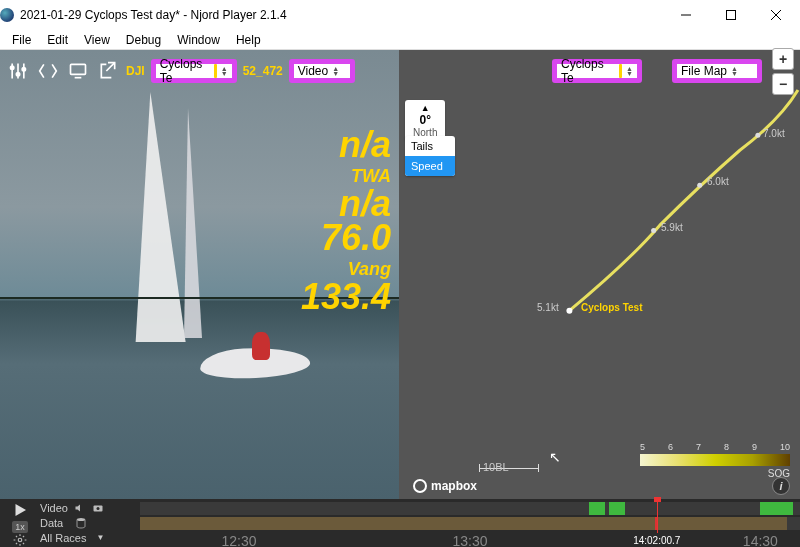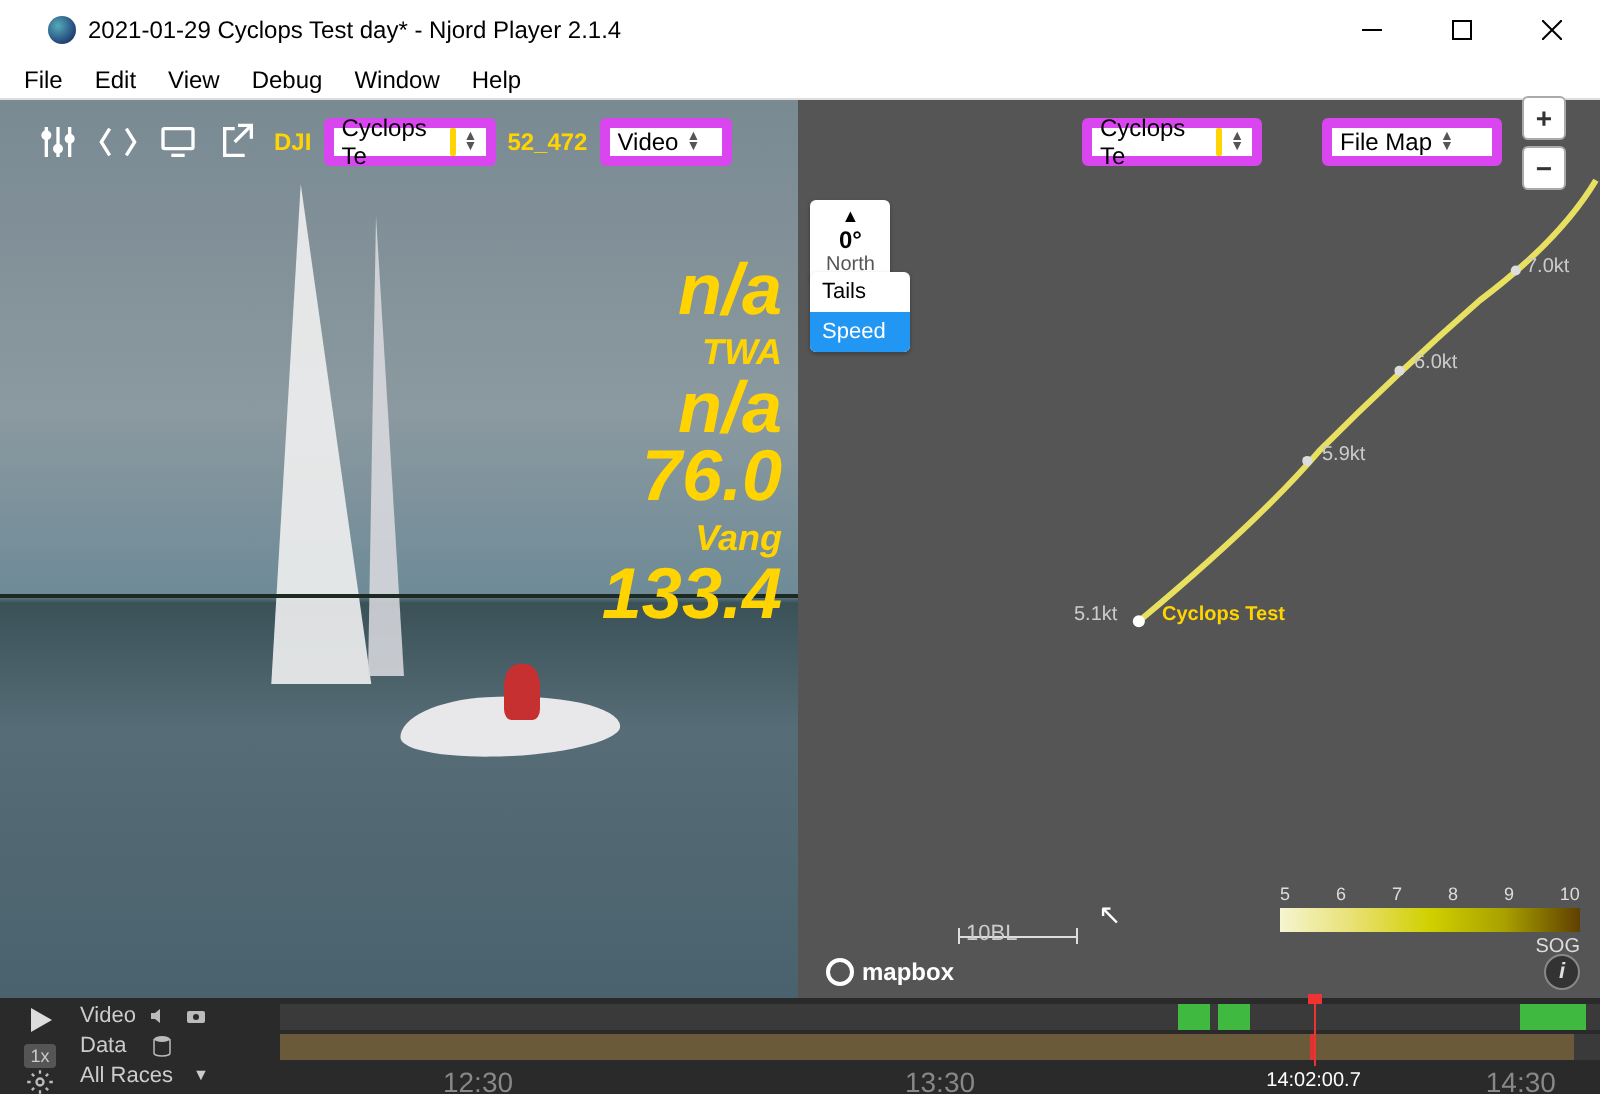--- a/index.html
+++ b/index.html
@@ -1,32 +1,32 @@
 <!DOCTYPE html>
 <html><head>
 <meta charset="utf-8">
 <style>
 *{box-sizing:border-box;margin:0;padding:0;font-family:"Segoe UI",Arial,sans-serif}
 html,body{width:800px;height:547px;overflow:hidden;background:#f0f0f0}
 
-.titlebar{height:30px;background:#fff;display:flex;align-items:center;padding:0 2px 0 24px;font-size:12px;color:#000}
+.titlebar{height:30px;background:#fff;display:flex;align-items:center;padding:0 2px 0 0;font-size:12px;color:#000}
 .titlebar .ico{width:14px;height:14px;border-radius:50%;background:radial-gradient(circle at 35% 35%,#5ab 0%,#247 70%,#124 100%);margin-right:6px}
 .wbtns{margin-left:auto;display:flex}
 .wbtn{width:45px;height:30px;display:flex;align-items:center;justify-content:center;color:#000}
 .wbtn svg{width:10px;height:10px}
 
 .menubar{height:20px;background:#fff;display:flex;align-items:center;padding:0 4px;font-size:12px;gap:0;border-bottom:1px solid #ddd}
 .menubar span{padding:2px 8px}
 
 .main{height:449px;display:flex;background:#555}
 .pane{position:relative;flex:1}
 .left{flex:0 0 399px;background:#4a5560}
 .right{flex:1;background:#555}
 
-.toolstrip{position:absolute;top:0;left:0;right:0;height:42px;display:flex;align-items:center;padding:4px 17px;gap:6px;z-index:5}
+.toolstrip{position:absolute;top:0;left:0;right:0;height:42px;display:flex;align-items:center;padding:4px 6px;gap:6px;z-index:5}
 .iconbtn{width:24px;height:24px;display:flex;align-items:center;justify-content:center;color:#fff}
 .iconbtn svg{width:20px;height:20px;stroke:#fff;fill:none;stroke-width:2}
 .yellowtxt{color:#ffd400;font-size:12px;font-weight:600}
 .dd{height:24px;background:#fff;border:5px solid #d946ef;border-radius:3px;display:flex;align-items:center;padding:0 4px;font-size:12px;gap:4px}
 .dd .bar{width:3px;height:14px;background:#ffd400;border-radius:1px}
 .dd .arr{display:flex;flex-direction:column;font-size:7px;line-height:5px;color:#555}
 .zoombtn{width:22px;height:22px;background:#fff;border:1px solid #aaa;border-radius:3px;display:flex;align-items:center;justify-content:center;font-size:14px;font-weight:bold;color:#333}
 
 .compass{position:absolute;top:50px;left:6px;background:#fff;border-radius:3px;padding:3px 8px;text-align:center;font-size:10px;color:#555;box-shadow:0 1px 2px rgba(0,0,0,.3)}
 .compass .deg{font-size:12px;color:#000;font-weight:600}

